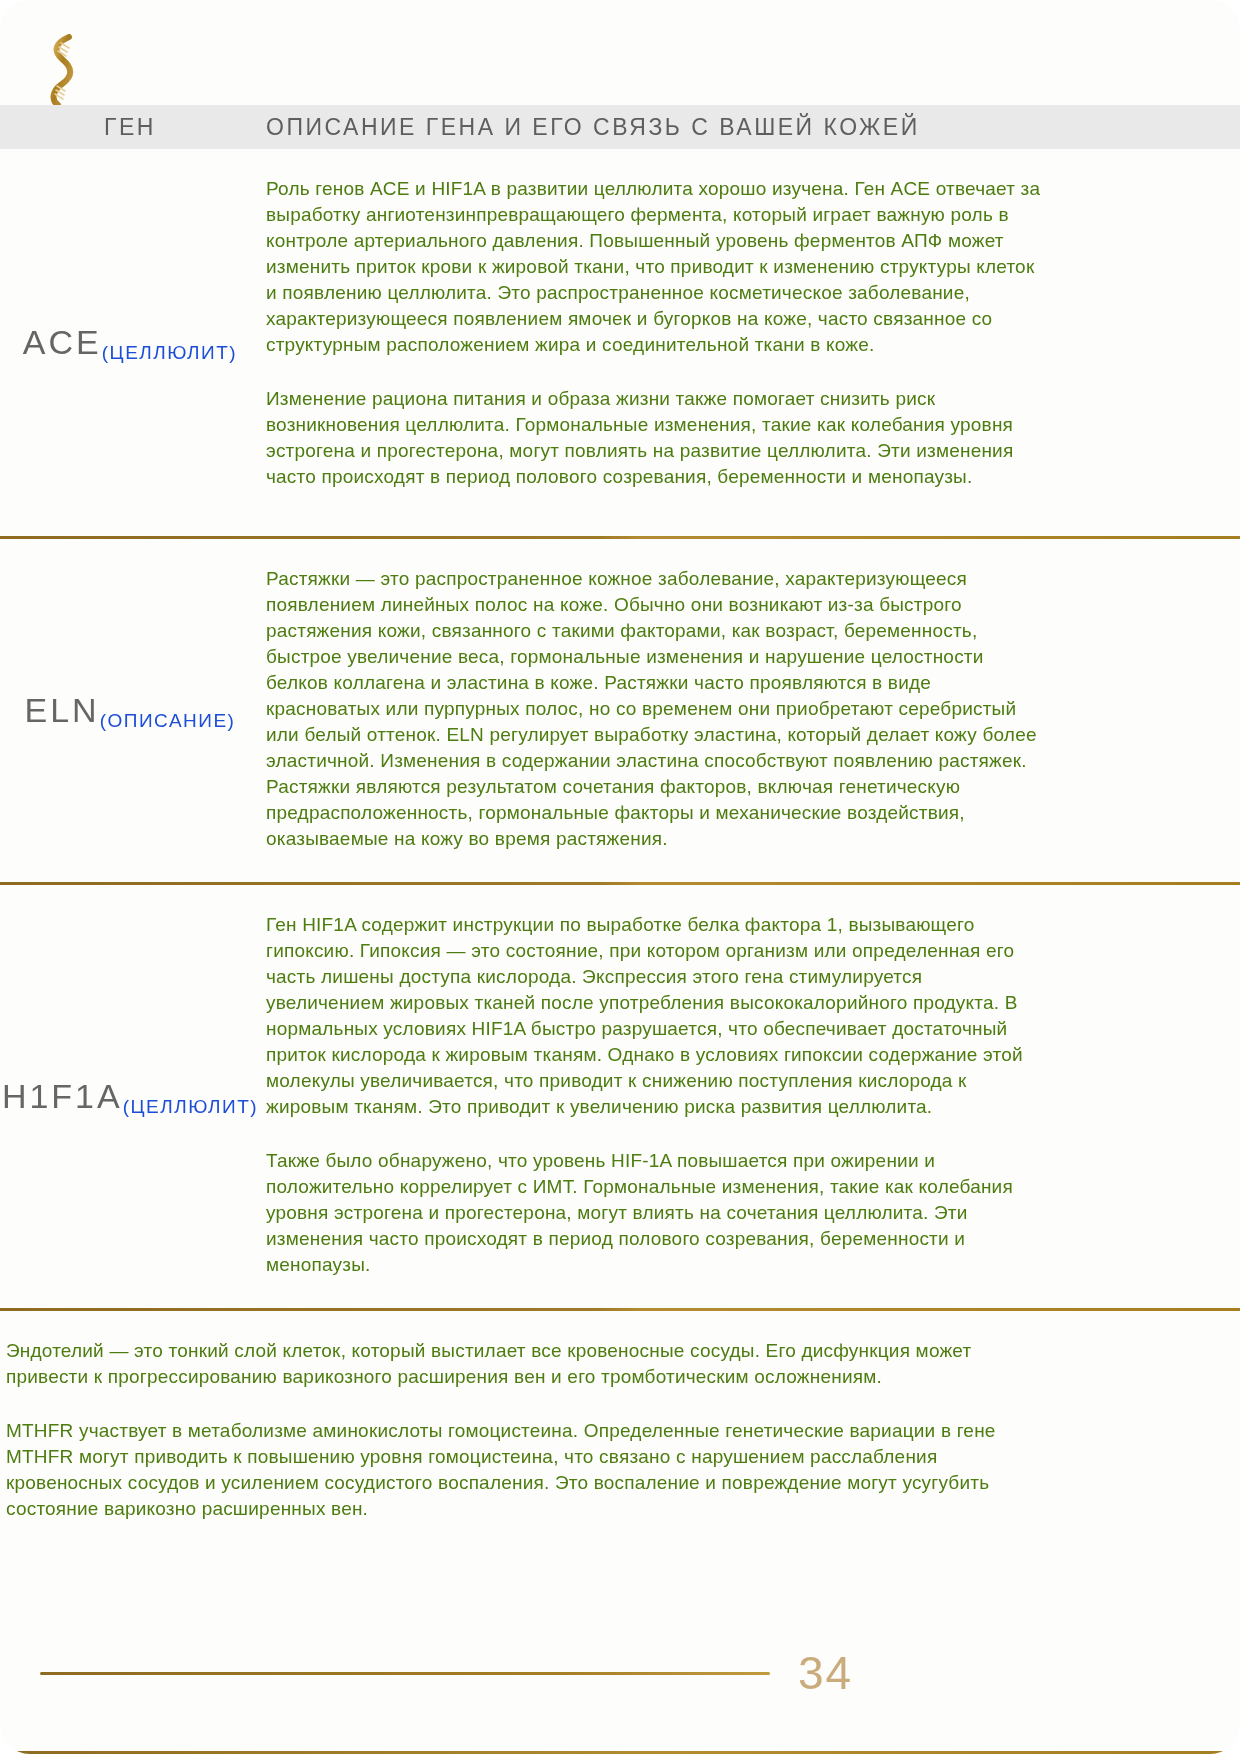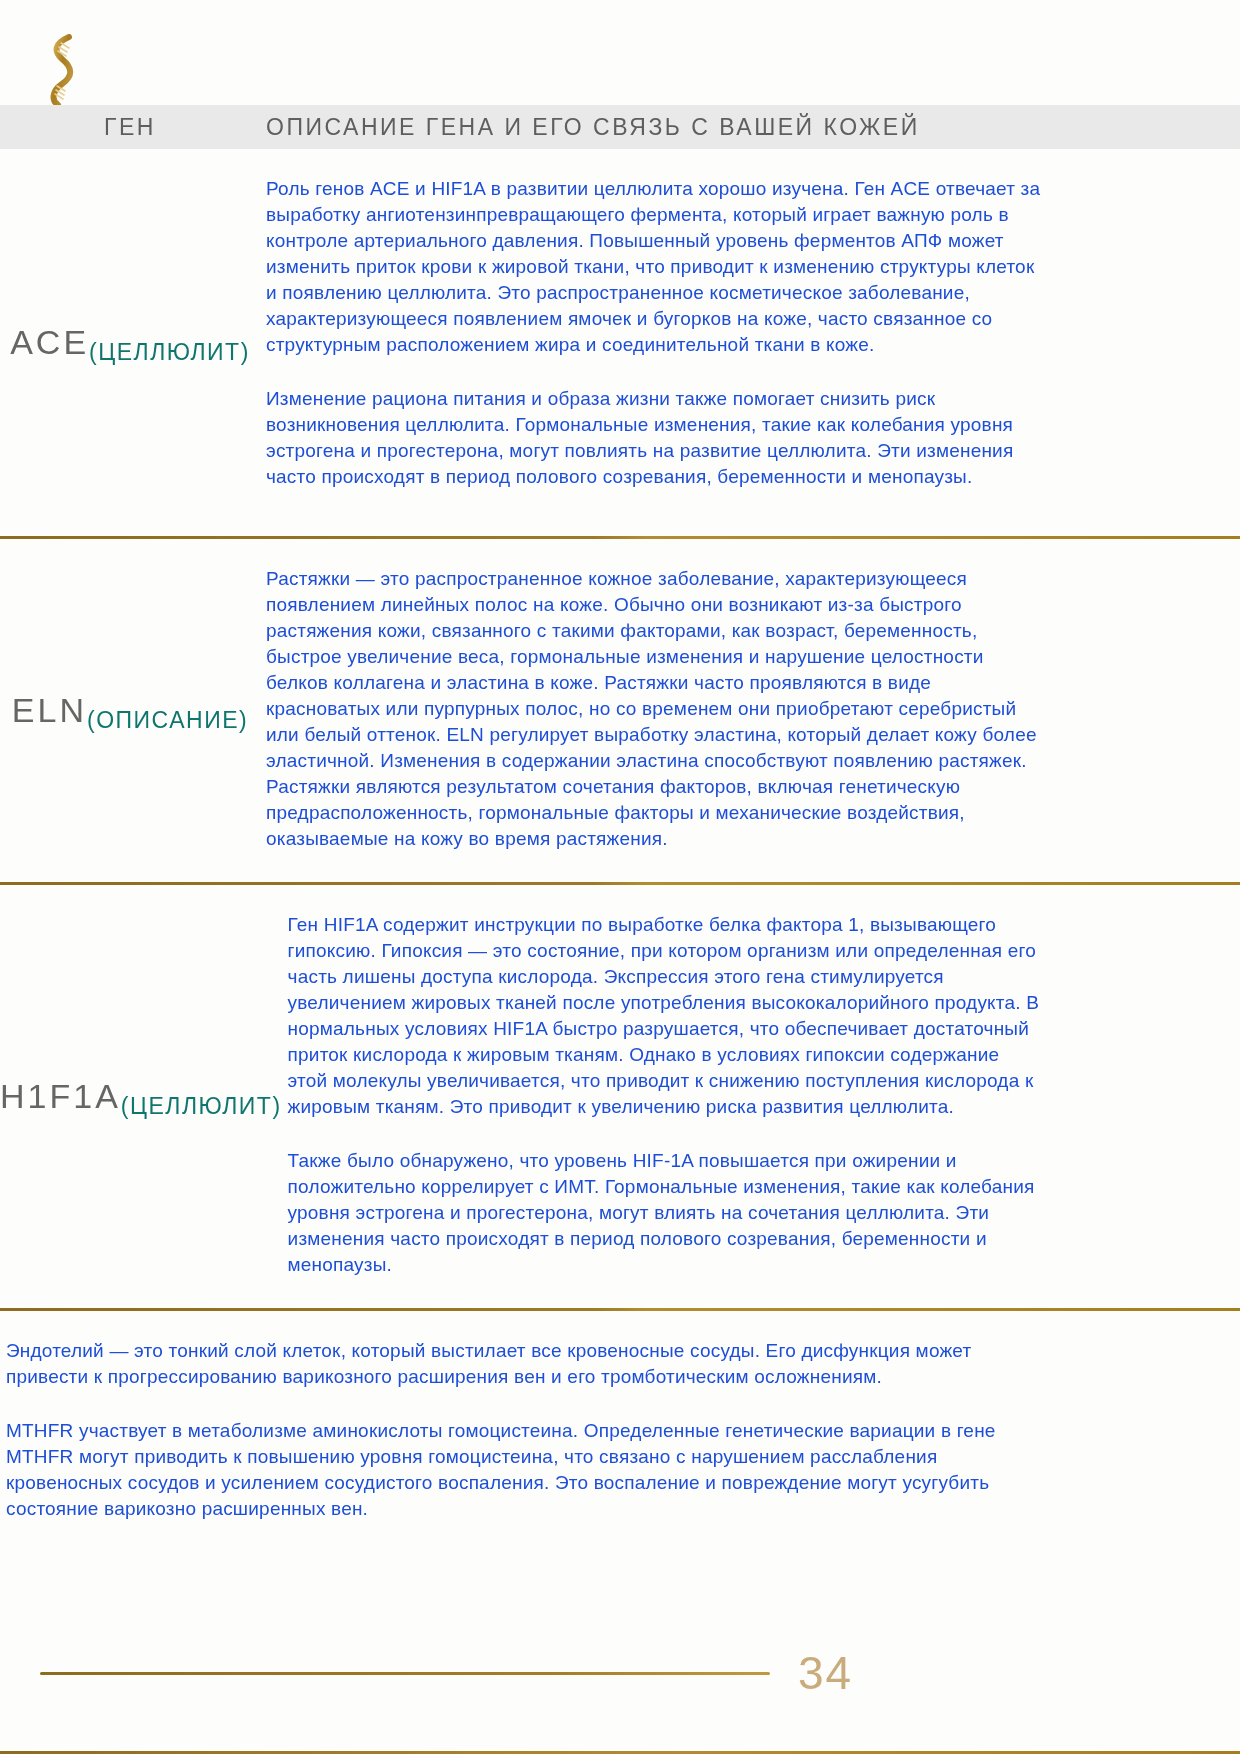--- a/index.html
+++ b/index.html
@@ -6,20 +6,21 @@
   html, body { background: #ffffff; }
   body { font-family: "Liberation Sans", "DejaVu Sans", sans-serif; }
 
   .page {
     position: relative;
     width: 1240px;
     height: 1754px;
     margin: 0 auto;
     background: #fdfdfc;
     overflow: hidden;
+    border-radius: 30px;
   }
 
   
   .logo {
     position: absolute;
     top: 34px;
     left: 46px;
     width: 34px;
     height: 74px;
   }
@@ -75,35 +76,35 @@
     text-align: center;
   }
   .gene-name {
     font-size: 34px;
     font-weight: 300;
     letter-spacing: 3px;
     color: #666666;
   }
   .gene-trait {
     margin-top: 20px;
-    font-size: 23px;
+    font-size: 19px;
     font-weight: 300;
     letter-spacing: 1.5px;
-    color: #0f766e;
+    color: #1d4ed8;
   }
 
   .cell-desc {
     flex: 1;
     padding: 27px 198px 30px 6px;
   }
   .cell-desc p {
     font-size: 19px;
     line-height: 26px;
     font-weight: 300;
-    color: #1d4ed8;
+    color: #4d7c0f;
     letter-spacing: 0.2px;
   }
   .cell-desc p + p { margin-top: 28px; }
 
   .row-ace   { min-height: 387px; }
   .row-eln   { min-height: 322px; }
   .row-h1f1a { min-height: 406px; }
   .row-mthfr { min-height: 376px; }
 
   

